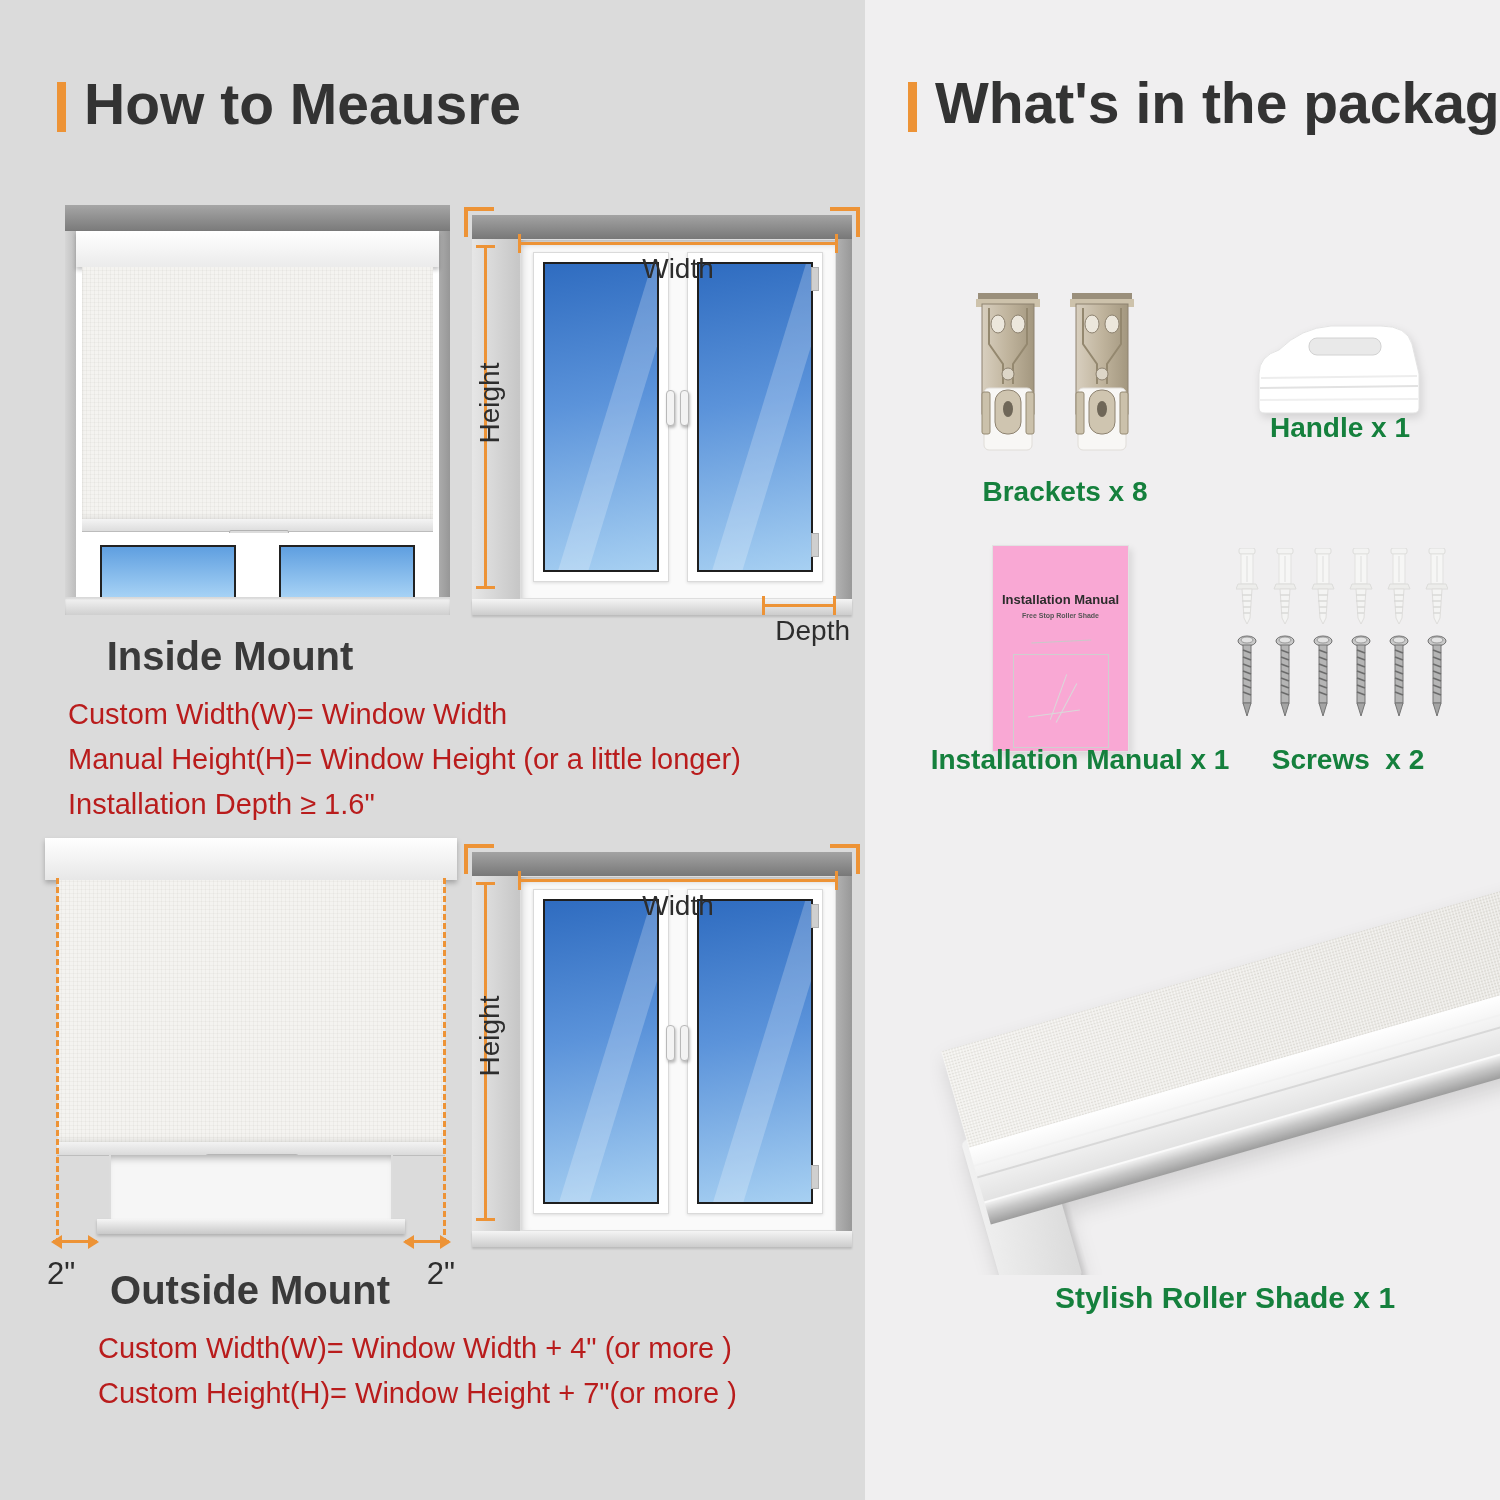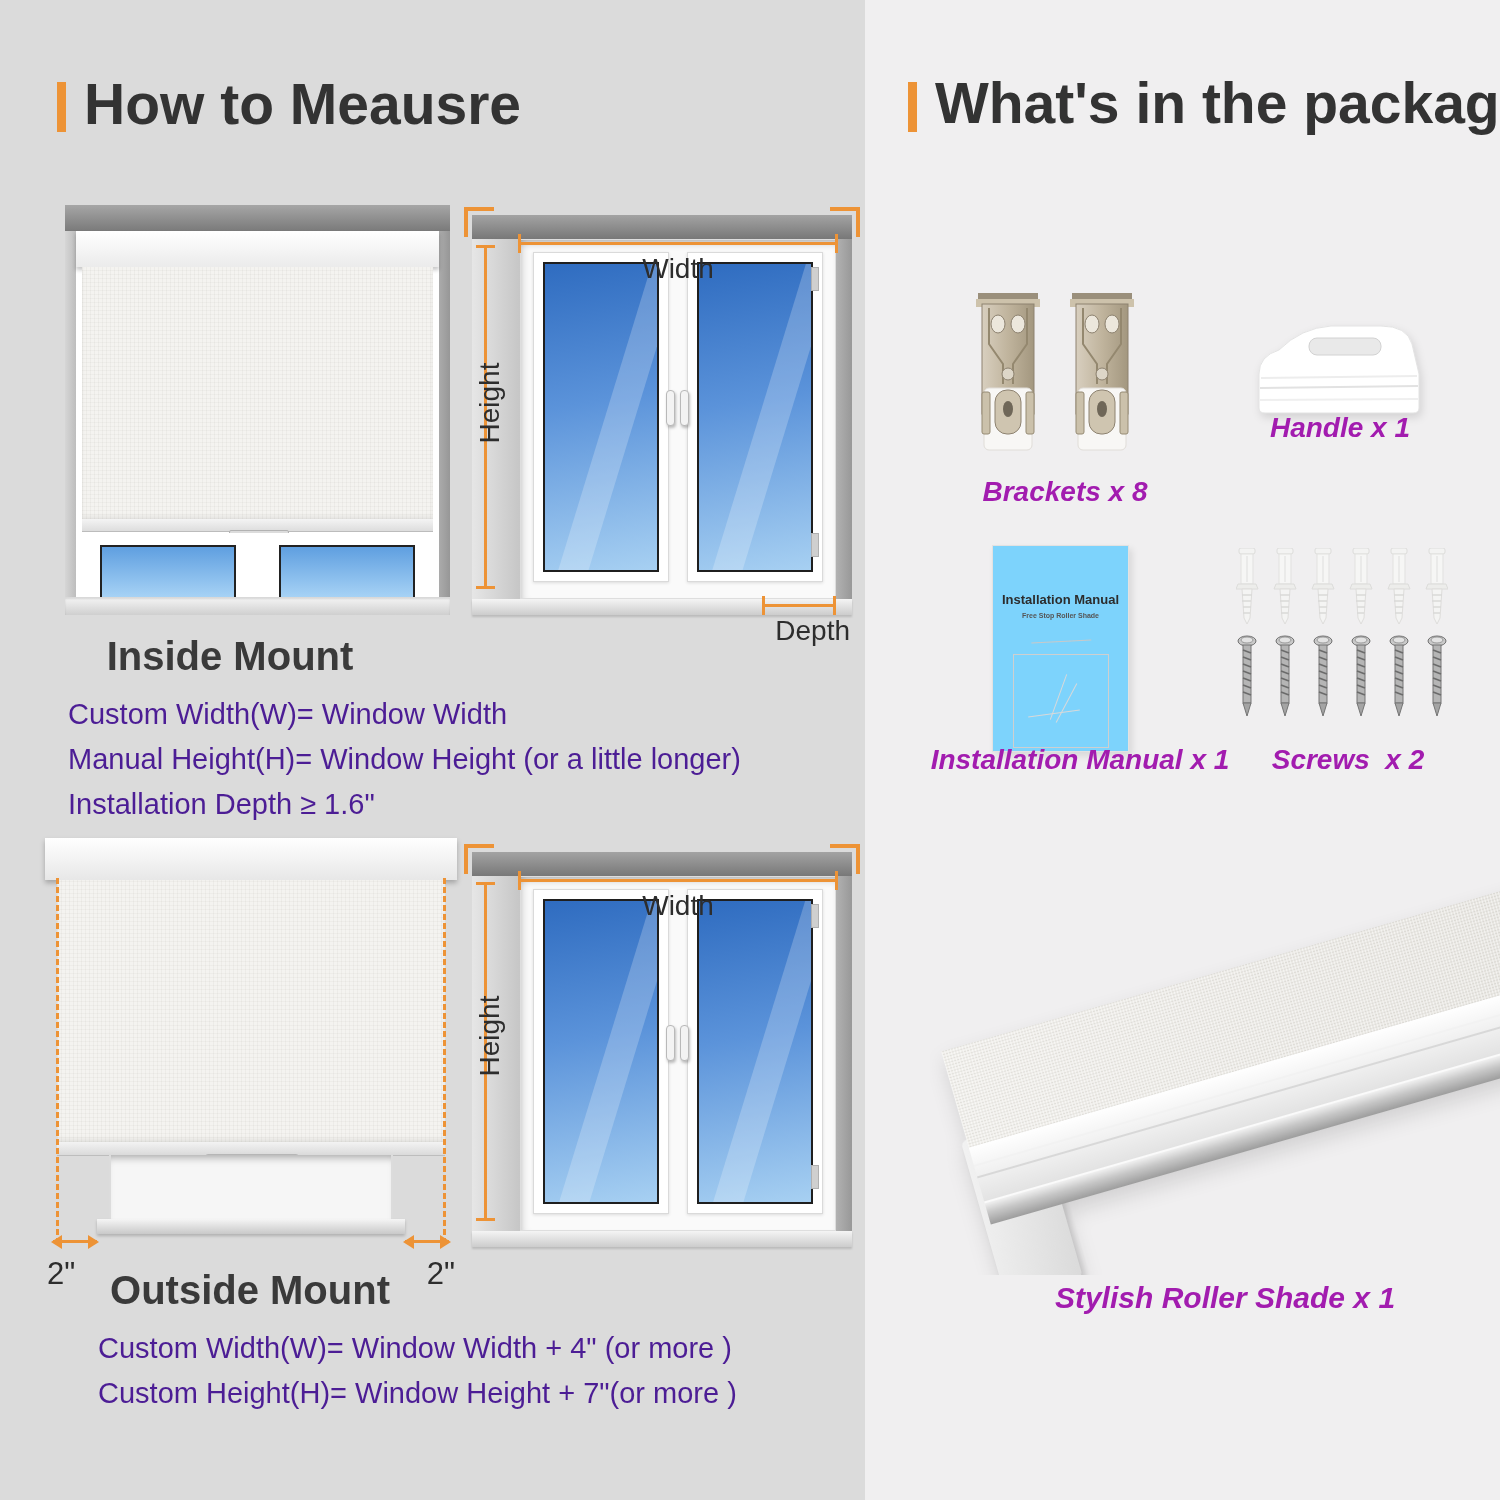--- a/index.html
+++ b/index.html
@@ -4,22 +4,22 @@
 <style>
   html,body{margin:0;padding:0;}
   body{font-family:"Liberation Sans", sans-serif; background:#ffffff;}
   .canvas{position:relative;width:1500px;height:1500px;overflow:hidden;background:#dbdbdb;}
   .right-bg{position:absolute;left:865px;top:0;width:635px;height:1500px;background:#f0eff0;}
 
   
   .accent-bar{position:absolute;width:9px;height:50px;background:#ED9336;}
   .panel-title{position:absolute;font-size:57px;font-weight:bold;color:#333333;letter-spacing:0px;white-space:nowrap;}
   .sec-head{position:absolute;font-size:40px;font-weight:bold;color:#3a3a3a;text-align:center;}
-  .body-lines{position:absolute;font-size:29px;color:#4c1d95;line-height:45px;white-space:nowrap;}
-  .pkg-label{position:absolute;font-size:28px;font-weight:bold;font-style:italic;color:#a21caf;text-align:center;white-space:pre;}
+  .body-lines{position:absolute;font-size:29px;color:#b91c1c;line-height:45px;white-space:nowrap;}
+  .pkg-label{position:absolute;font-size:28px;font-weight:bold;color:#15803d;text-align:center;white-space:pre;}
   .dim-label{position:absolute;font-size:28px;color:#2d2d2d;white-space:nowrap;}
 
   
   .mw{position:absolute;width:380px;}
   .mw .rv-top{position:absolute;left:0;top:0;right:0;height:24px;background:linear-gradient(#a3a3a3,#787878);}
   .mw .rv-left{position:absolute;left:0;top:24px;width:48px;bottom:16px;background:linear-gradient(90deg,#e6e6e6,#c6c6c6);}
   .mw .rv-right{position:absolute;right:0;top:24px;width:16px;bottom:16px;background:linear-gradient(90deg,#b2b2b2,#989898);}
   .mw .rv-sill{position:absolute;left:0;right:0;bottom:0;height:16px;background:linear-gradient(#f4f4f4,#cccccc);box-shadow:0 2px 2px rgba(0,0,0,.15);}
   .mw .frame{position:absolute;left:48px;top:24px;right:16px;bottom:16px;background:#fafafa;border:1px solid #dedede;
              box-shadow:inset 0 8px 10px -7px rgba(0,0,0,.4), inset 8px 0 10px -8px rgba(0,0,0,.22);}
@@ -75,21 +75,21 @@
   .os-arrow{position:absolute;top:402px;height:3px;width:44px;background:#ED9336;}
   .os-arrow::before,.os-arrow::after{content:'';position:absolute;top:-5px;width:0;height:0;border-top:7px solid transparent;border-bottom:7px solid transparent;}
   .os-arrow::before{left:-2px;border-right:11px solid #ED9336;}
   .os-arrow::after{right:-2px;border-left:11px solid #ED9336;}
   .os-arrow.al{left:8px;} .os-arrow.ar{right:8px;}
   .ovh-label{position:absolute;top:418px;font-size:31px;color:#2d2d2d;}
   .ovh-label.oll{left:2px;} .ovh-label.olr{right:2px;}
 
   
   .pkg-item{position:absolute;}
-  .manual{position:absolute;width:135px;height:205px;background:#7dd3fc;border:1px solid #e2e2e2;box-shadow:3px 4px 7px rgba(0,0,0,.10);}
+  .manual{position:absolute;width:135px;height:205px;background:#f9a8d4;border:1px solid #e2e2e2;box-shadow:3px 4px 7px rgba(0,0,0,.10);}
   .manual .m-title{margin-top:46px;text-align:center;font-size:13px;font-weight:bold;color:#2c2c2c;}
   .manual .m-sub{margin-top:5px;text-align:center;font-size:7px;font-weight:bold;color:#555555;}
   .manual .m-sig{margin:10px auto 0;width:60px;height:12px;border-bottom:1px solid #c9c9c9;transform:rotate(-3deg);}
   .manual .m-fig{margin:12px auto 0;width:94px;height:92px;border:1px solid #cfcfcf;position:relative;}
   .manual .m-fig i{position:absolute;display:block;background:#d9d9d9;}
 
   .shade3d-wrap{position:absolute;left:930px;top:880px;width:570px;height:395px;overflow:hidden;}
   .shade3d{position:absolute;left:36px;top:168px;width:760px;height:180px;transform:rotate(-16deg);transform-origin:left center;filter:drop-shadow(0 10px 10px rgba(0,0,0,.12));}
   .rs-top{position:absolute;left:0;right:0;top:0;height:100px;background-color:#edebe6;background-image:
       repeating-linear-gradient(90deg, rgba(255,255,255,.55) 0 1px, transparent 1px 3px),

